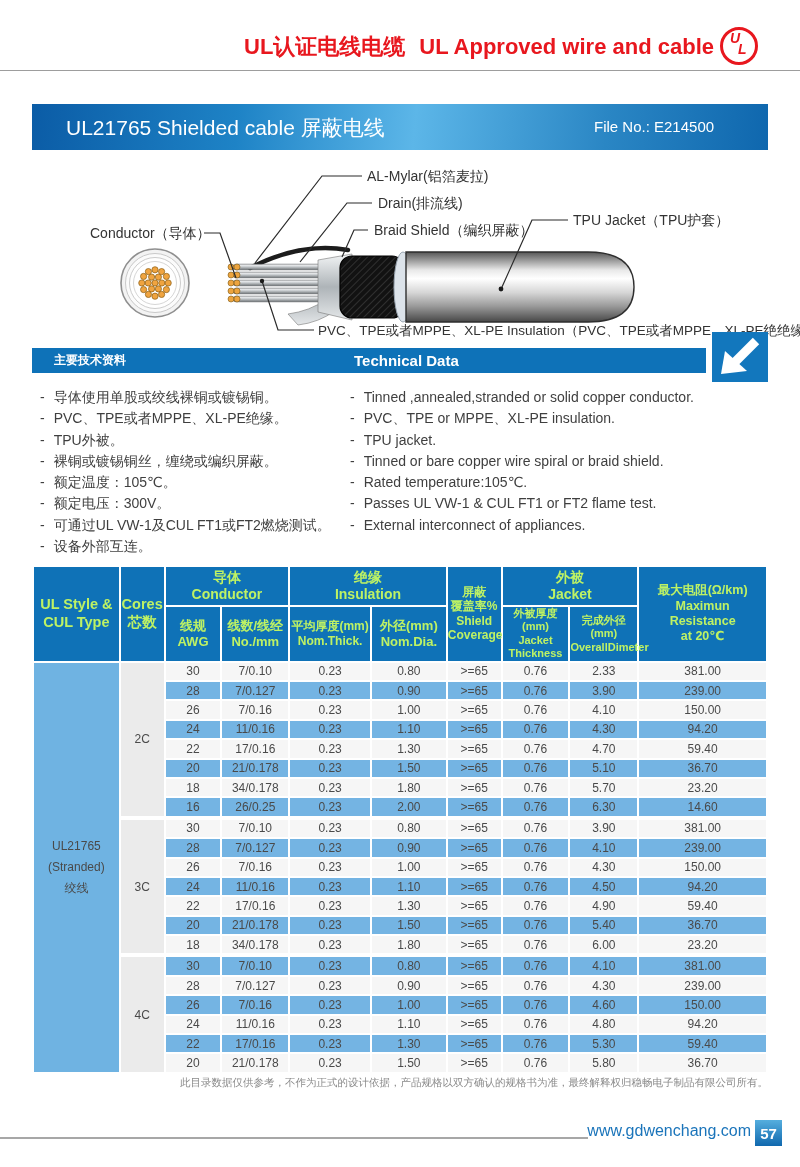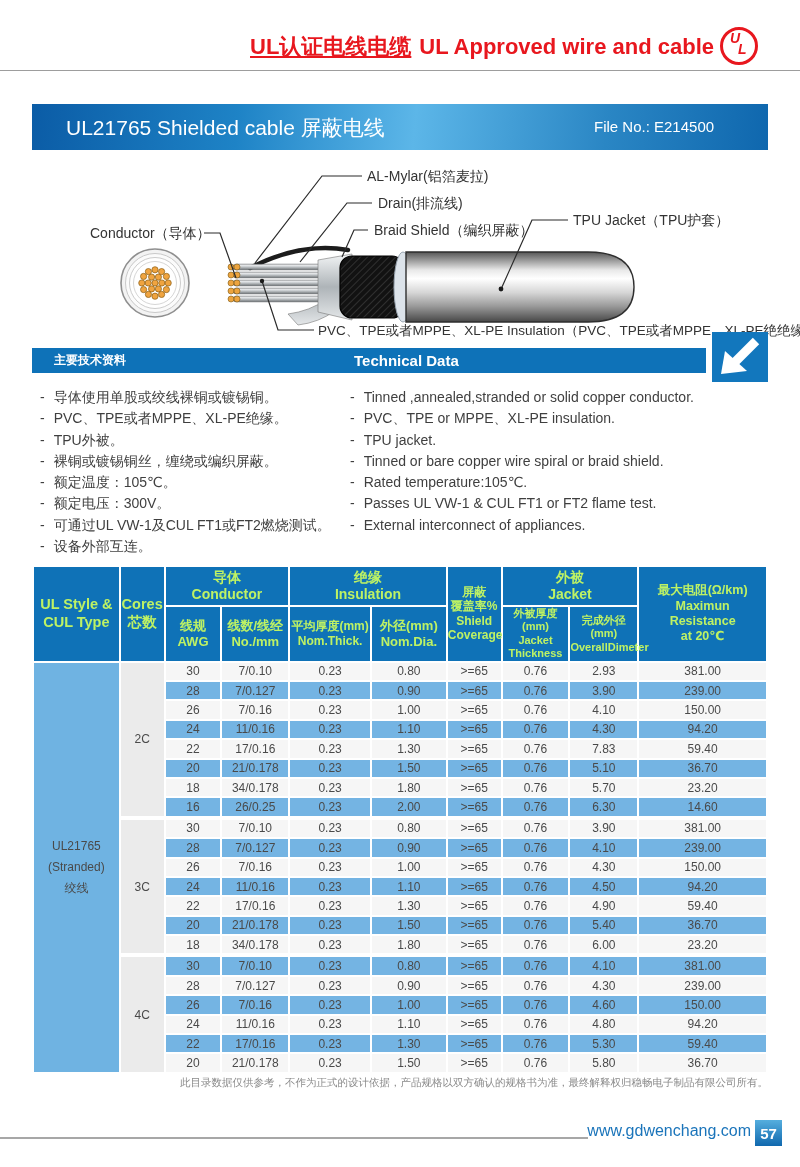--- a/index.html
+++ b/index.html
@@ -6,21 +6,21 @@
     --red:#e8171e; --header-blue:#0f72b7; --stripe-blue:#74b4e3; --panel-blue:#6fb3e2;
     --bar-blue:#0e72b8; --light-row:#f6f6f6; --cores-gray:#ebebeb; --link-blue:#1a74ba;
   }
   html,body{margin:0;padding:0;background:#fff;}
   .page{position:relative;width:800px;height:1167px;background:#fff;overflow:hidden;
         font-family:"Liberation Sans","DejaVu Sans",sans-serif;}
 
   
   .top-title{position:absolute;left:0;top:32px;width:714px;text-align:right;
              font-size:22px;font-weight:bold;color:var(--red);white-space:nowrap;}
-  .top-title .zh{margin-right:8px;text-decoration:underline;}
+  .top-title .zh{margin-right:14px;}
   .ul-logo{position:absolute;left:720px;top:27px;width:32px;height:32px;border:3px solid var(--red);
            border-radius:50%;color:var(--red);font-weight:bold;font-style:italic;}
   .ul-logo .u{position:absolute;left:7px;top:0px;font-size:14px;}
   .ul-logo .l{position:absolute;left:15px;top:11px;font-size:14px;}
   .header-rule{position:absolute;left:0;top:70px;width:800px;height:1px;background:#9d9d9d;}
 
   
   .title-bar{position:absolute;left:32px;top:104px;width:736px;height:46px;
       background:linear-gradient(95deg,#0b5ca6 0%,#1e83c6 28%,#5cb6e8 52%,#2a86c4 78%,#0f67ae 100%);}
   .title-bar .main{position:absolute;left:34px;top:10px;font-size:21px;font-weight:normal;color:#fff;white-space:nowrap;}
@@ -284,21 +284,21 @@
           <td rowspan="21" class="ul-style-cell pre">UL21765
 (Stranded)
 绞线</td>
           <td rowspan="8" class="cores-cell">2C</td>
           <td>30</td>
           <td>7/0.10</td>
           <td>0.23</td>
           <td>0.80</td>
           <td>&gt;=65</td>
           <td>0.76</td>
-          <td>2.93</td>
+          <td>2.33</td>
           <td>381.00</td>
         </tr>
         <tr class="row-blue">
           <td>28</td>
           <td>7/0.127</td>
           <td>0.23</td>
           <td>0.90</td>
           <td>&gt;=65</td>
           <td>0.76</td>
           <td>3.90</td>
@@ -324,21 +324,21 @@
           <td>4.30</td>
           <td>94.20</td>
         </tr>
         <tr class="row-light">
           <td>22</td>
           <td>17/0.16</td>
           <td>0.23</td>
           <td>1.30</td>
           <td>&gt;=65</td>
           <td>0.76</td>
-          <td>7.83</td>
+          <td>4.70</td>
           <td>59.40</td>
         </tr>
         <tr class="row-blue">
           <td>20</td>
           <td>21/0.178</td>
           <td>0.23</td>
           <td>1.50</td>
           <td>&gt;=65</td>
           <td>0.76</td>
           <td>5.10</td>

